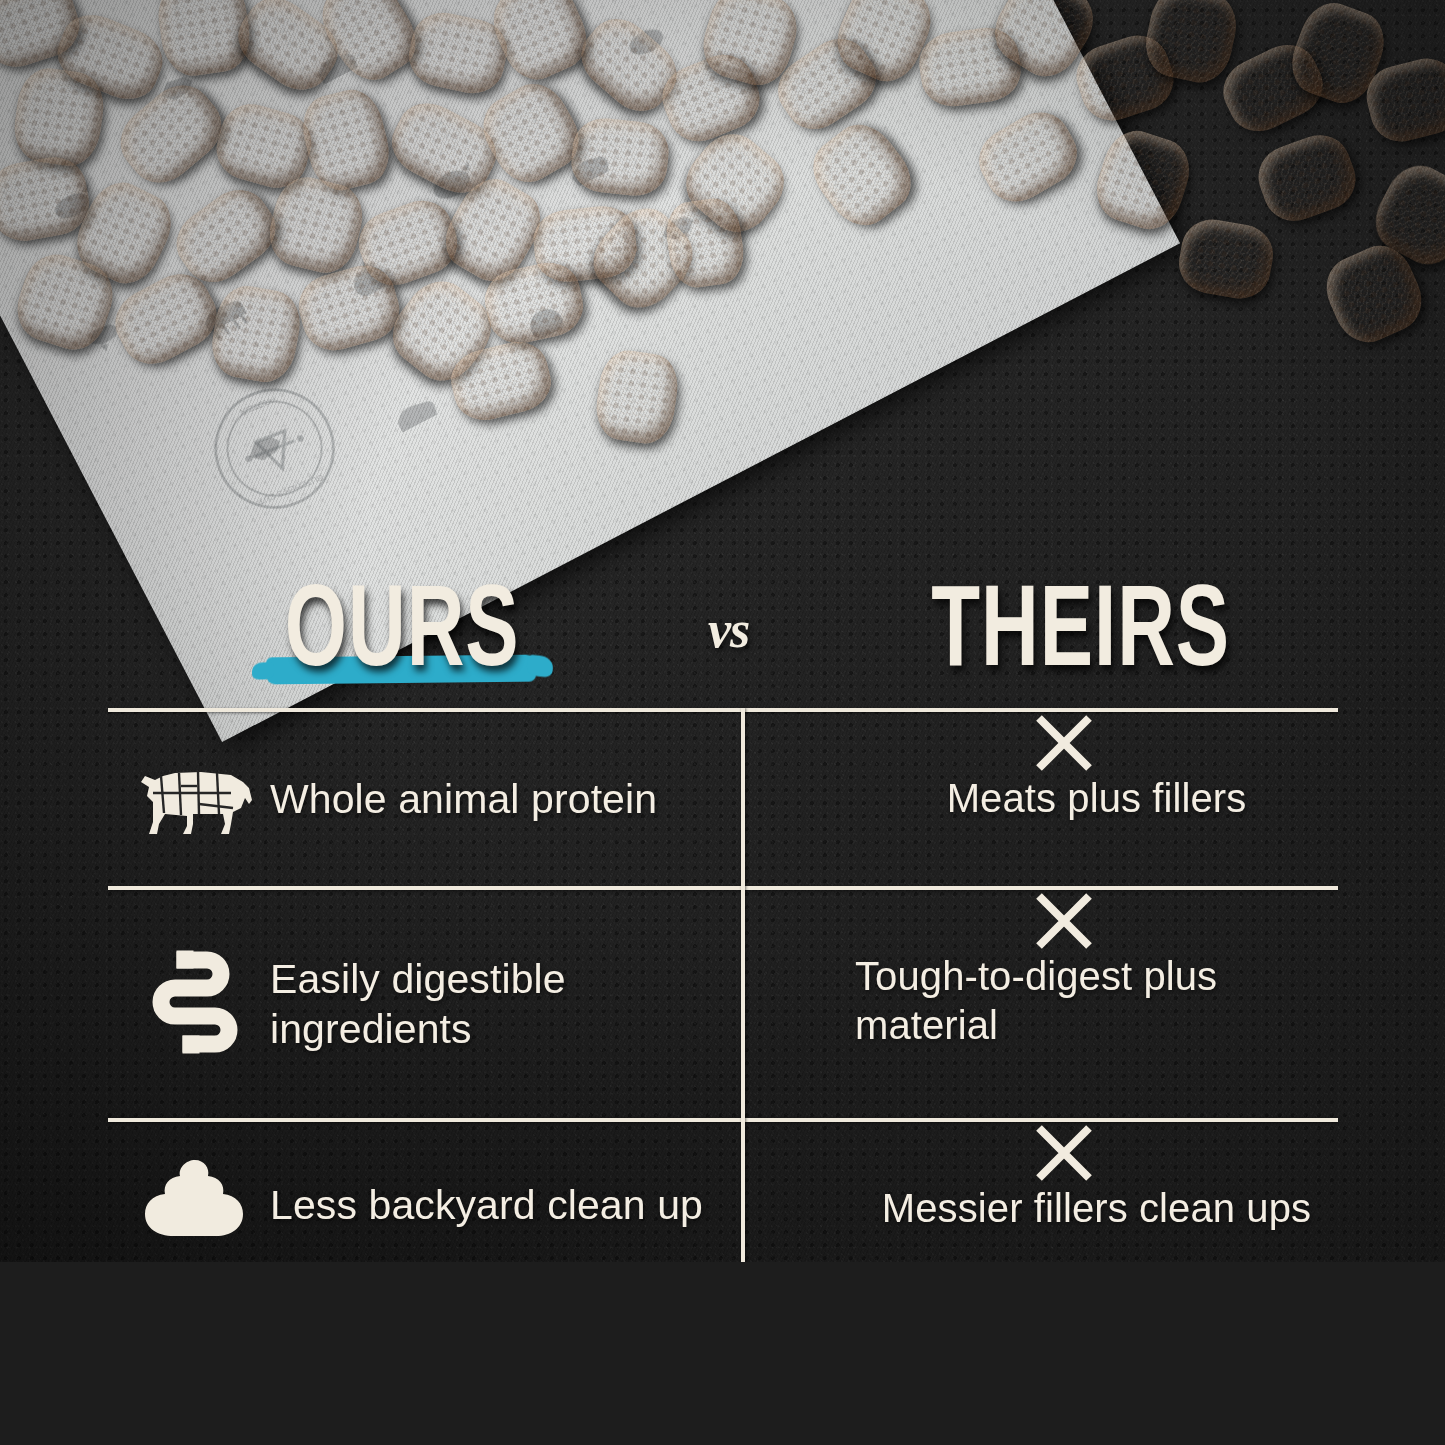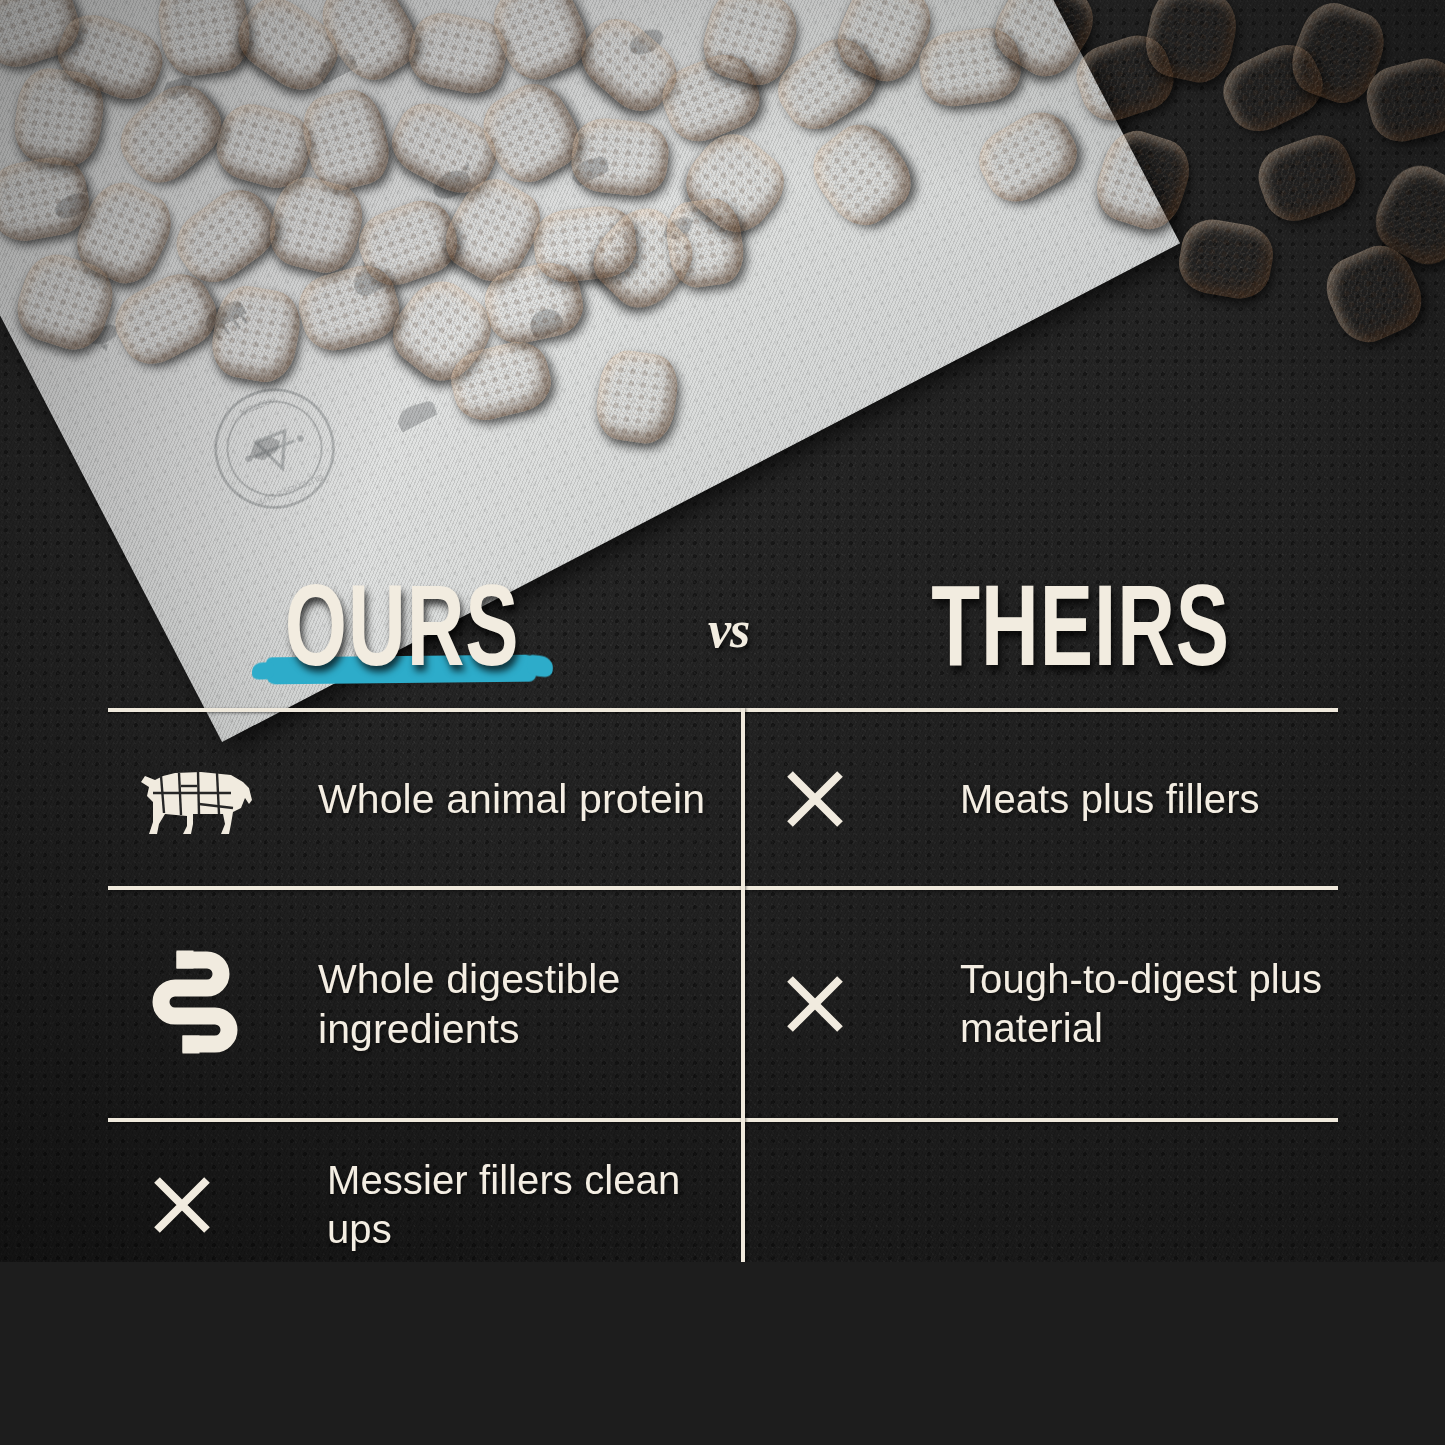--- a/index.html
+++ b/index.html
@@ -182,24 +182,23 @@
     align-items: center;
   }
   .row.r1 { height: 174px; }
   .row.r2 { height: 228px; }
   .row.r3 { height: 166px; }
 
   .cell {
     display: flex;
     align-items: center;
     height: 100%;
-    gap: 48px;
   }
   .cell.left  { width: 633px; padding-left: 12px; }
-  .cell.right { width: 597px; padding-left: 43px; }
+  .cell.right { width: 597px; padding-left: 114px; flex-direction: column; }
 
   .cell-icon {
     flex: 0 0 auto;
     width: 150px;
     display: flex;
     align-items: center;
     justify-content: center;
   }
   .cell-icon.x { width: 128px; justify-content: flex-start; }
 
@@ -395,36 +394,53 @@
       <div class="hline"></div>
 
       <div class="row r2">
         <div class="cell left">
           <div class="cell-icon">
             <svg width="88" height="108" viewBox="0 0 88 108">
               <path d="M34 10 H56 a14 14 0 0 1 0 28 H24 a14 14 0 0 0 0 28 H64 a14 14 0 0 1 0 28 H40" stroke="#f1ebdf" stroke-width="17" fill="none" stroke-linecap="square" stroke-linejoin="round"></path>
               <path d="M34 10 v-1 M40 94 v1" stroke="#f1ebdf" stroke-width="17" stroke-linecap="square"></path>
             </svg>
           </div>
-          <div class="cell-text">Whole digestible ingredients</div>
+          <div class="cell-text">Easily digestible ingredients</div>
         </div>
 
         <div class="cell right">
           <div class="cell-icon x">
             <svg width="62" height="62" viewBox="0 0 62 62">
               <path d="M6 6 L56 56 M56 6 L6 56" stroke="#f1ebdf" stroke-width="8" stroke-linecap="butt"></path>
             </svg>
           </div>
           <div class="cell-text right-text">Tough-to-digest plus material</div>
         </div>
       </div>
 
       <div class="hline"></div>
 
       <div class="row r3">
+        <div class="cell left">
+          <div class="cell-icon">
+            <svg width="110" height="98" viewBox="0 0 110 98">
+              <path d="M55 4
+                       c 9 0 15 8 13 16
+                       c 11 1 17 9 15 18
+                       c 13 1 20 10 20 20
+                       c 0 14 -12 22 -27 22
+                       H34
+                       C 17 80 5 72 5 58
+                       c 0 -10 7 -19 20 -20
+                       c -2 -9 4 -17 15 -18
+                       c -2 -8 6 -16 15 -16 Z" fill="#f1ebdf"></path>
+            </svg>
+          </div>
+          <div class="cell-text">Less backyard clean up</div>
+        </div>
 
         <div class="cell right">
           <div class="cell-icon x">
             <svg width="62" height="62" viewBox="0 0 62 62">
               <path d="M6 6 L56 56 M56 6 L6 56" stroke="#f1ebdf" stroke-width="8" stroke-linecap="butt"></path>
             </svg>
           </div>
           <div class="cell-text right-text">Messier fillers clean ups</div>
         </div>
       </div>

